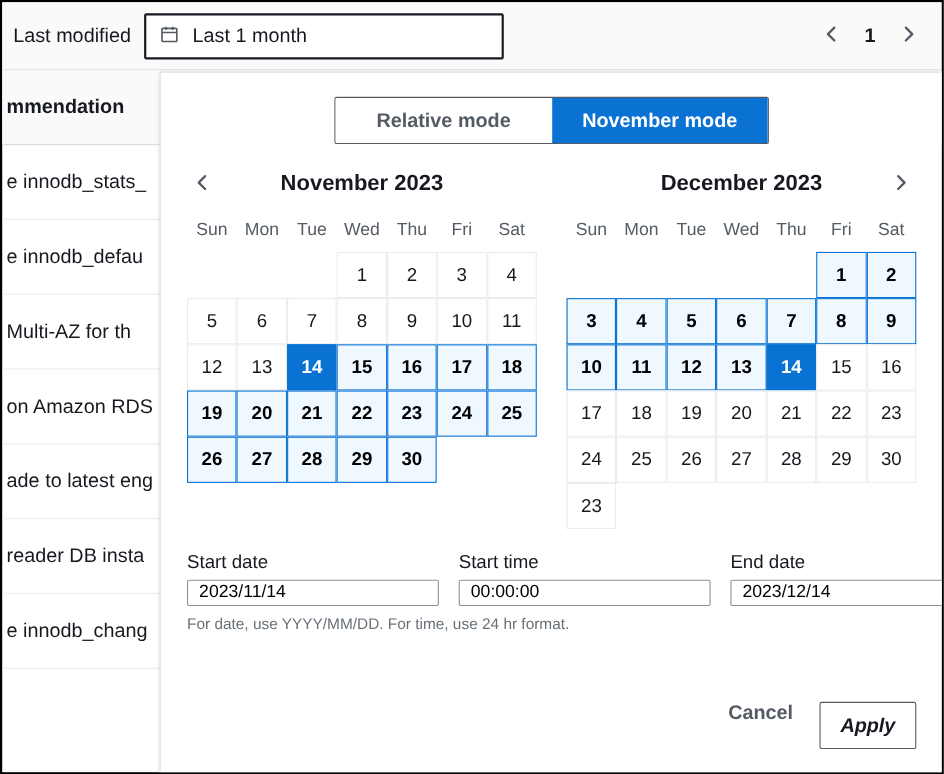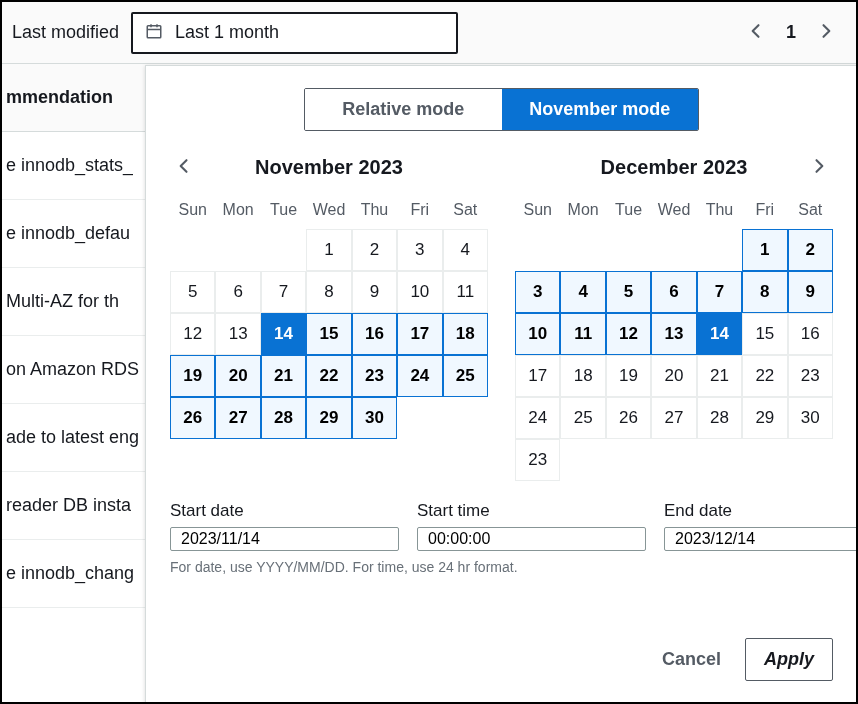--- a/index.html
+++ b/index.html
@@ -170,21 +170,21 @@
       font-size: 16px;
       font-family: inherit;
       border-radius: 2px;
     }
     .hint { color: #687078; font-size: 14px; margin-top: 8px; }
 
     .footer {
       margin-top: auto;
       display: flex;
       justify-content: flex-end;
-      align-items: center;
+      align-items: flex-start;
       gap: 24px;
       padding-top: 20px;
     }
     .btn-cancel {
       font-size: 18px; font-weight: 700; color: #545b64;
       cursor: pointer; background: none; border: none;
     }
     .btn-apply {
       font-size: 18px; font-weight: 700; color: #16191f;
       background: #fff; border: 1px solid #545b64;

